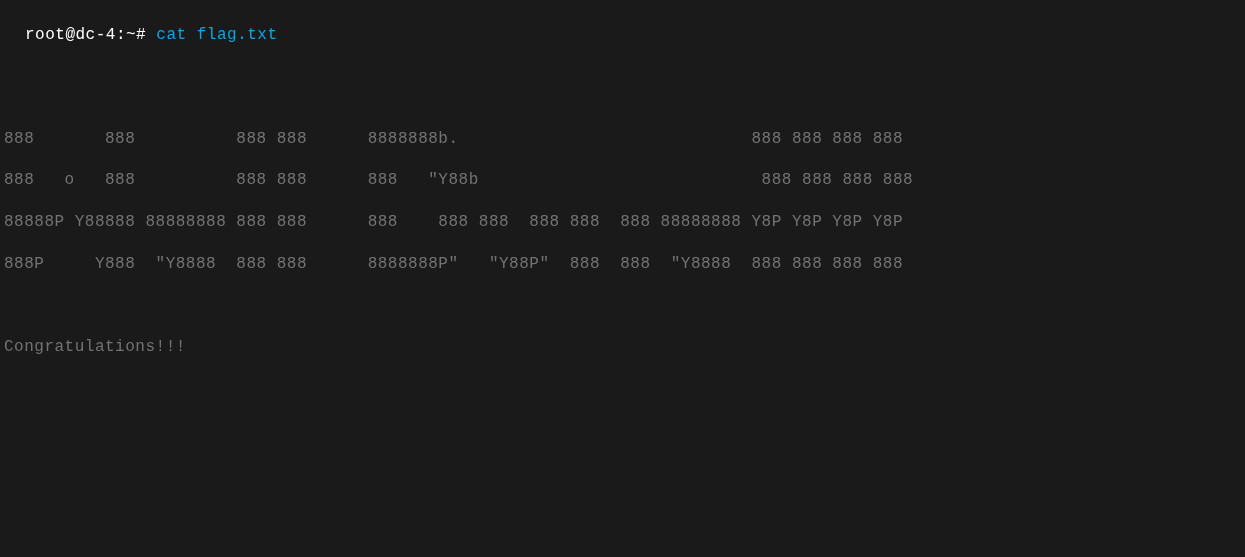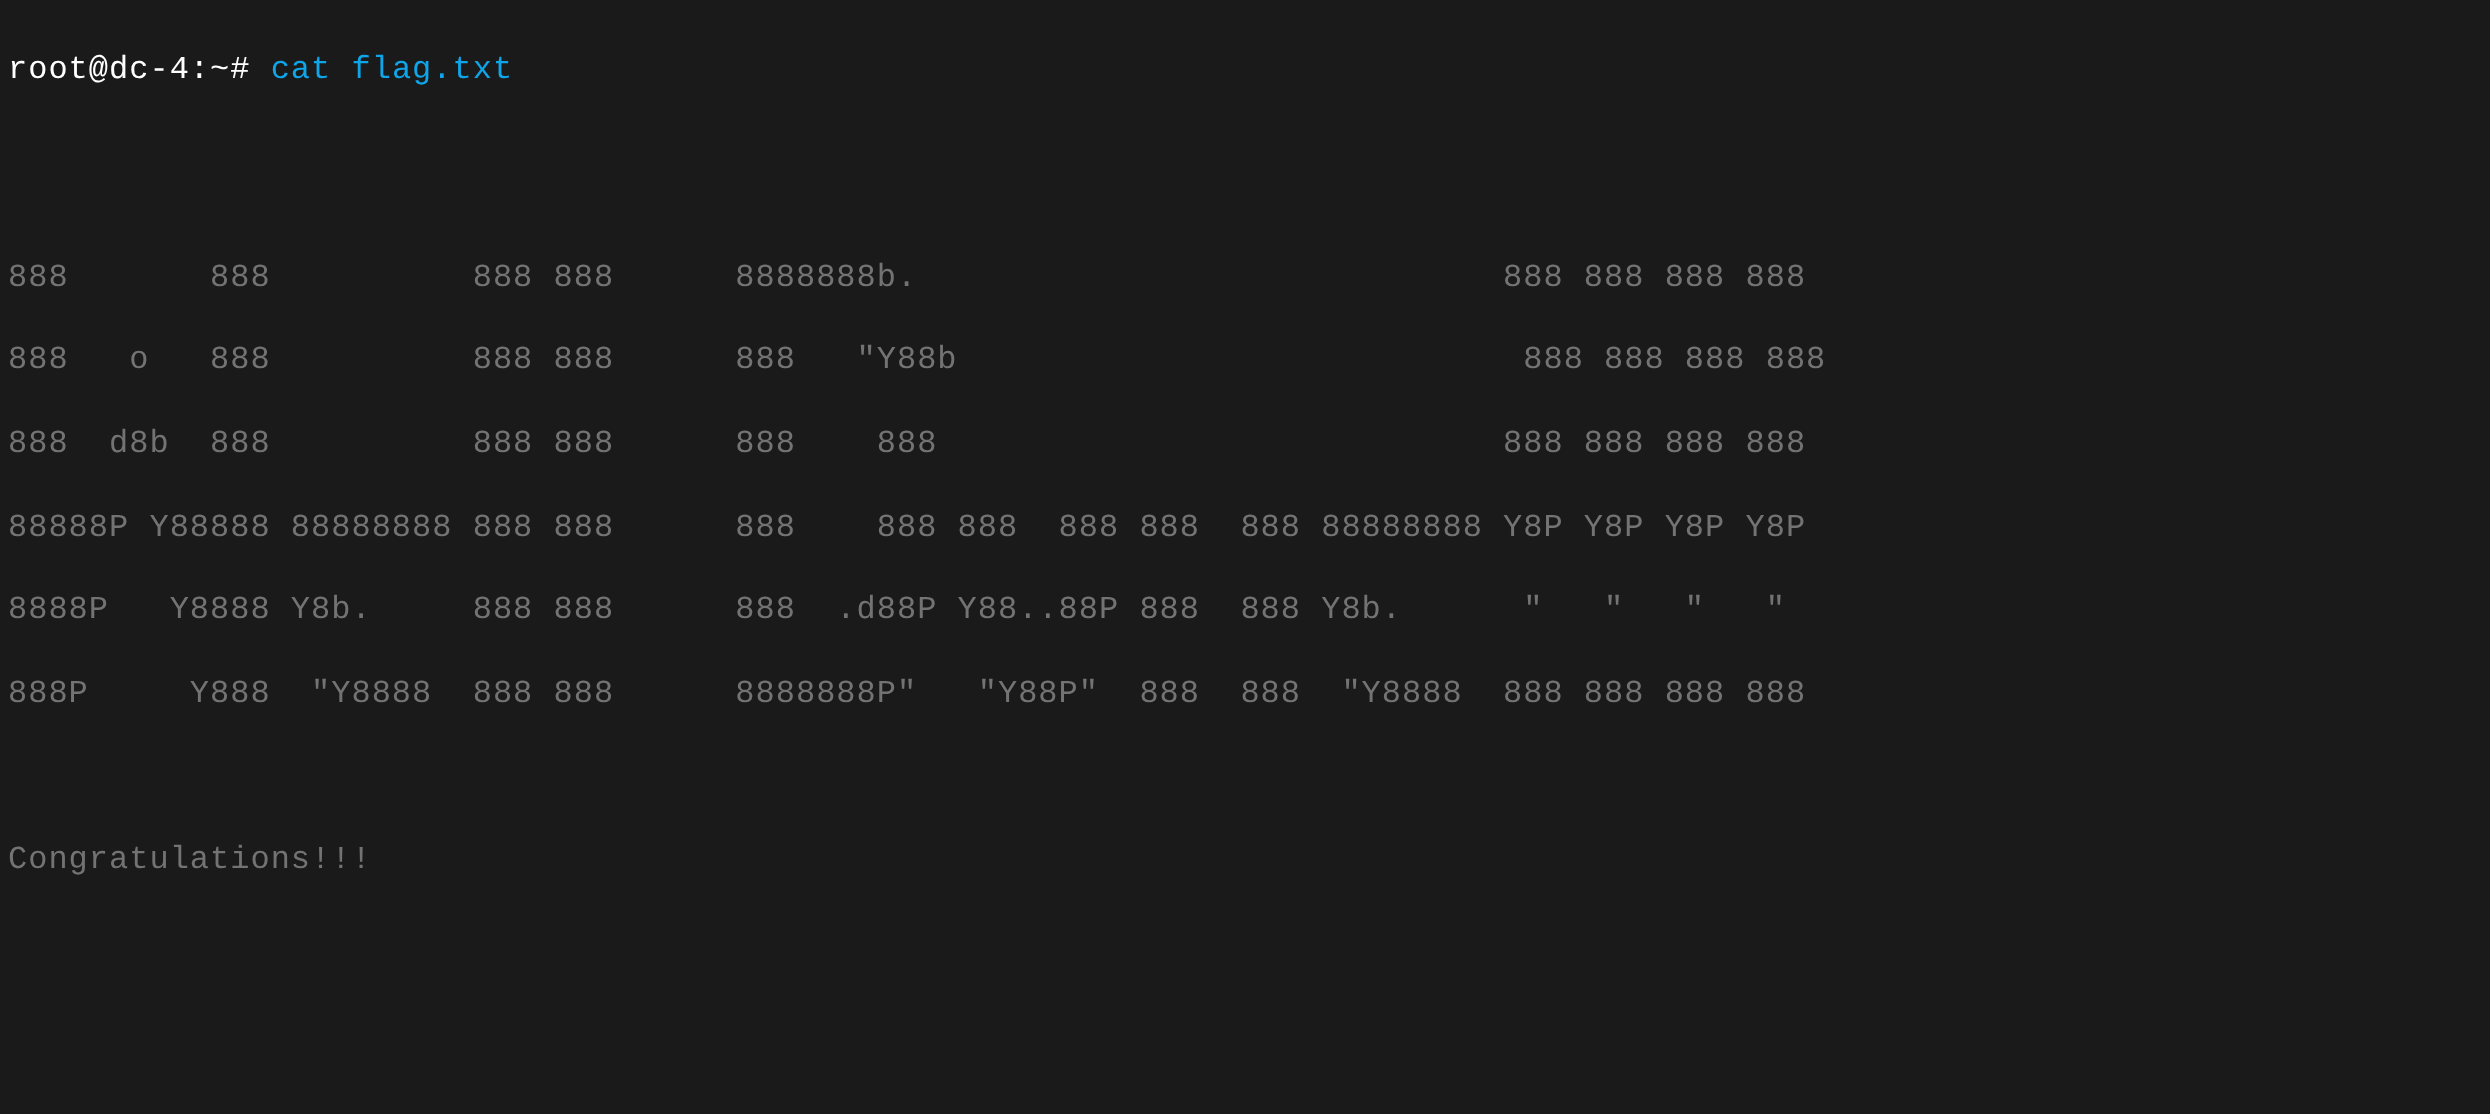--- a/index.html
+++ b/index.html
@@ -18,20 +18,21 @@
       height: 557px;
       overflow: hidden;
     }
     .terminal {
       white-space: pre;
       letter-spacing: 0.5px;
     }
     .prompt-line {
       display: flex;
       align-items: flex-end;
+      margin-left: 21px;
     }
     .prompt {
       color: #ffffff;
     }
     .command {
       color: #0ea5e9;
     }
     .output {
       color: #737373;
     }
@@ -43,23 +44,21 @@
 </head>
 <body>
 
 <div class="terminal">
 <span class="prompt-line"><span class="prompt">root@dc-4:~# </span><span class="command">cat flag.txt</span></span>
 <div class="output"></div>
 <div class="output"></div>
 <div class="output"></div>
 <div class="ascii-art output">888       888          888 888      8888888b.                             888 888 888 888</div>
 <div class="ascii-art output">888   o   888          888 888      888   "Y88b                            888 888 888 888</div>
-<div class="ascii-art output">888  d8b  888          888 888      888    888                            888 888 888 888</div>
 <div class="ascii-art output">88888P Y88888 88888888 888 888      888    888 888  888 888  888 88888888 Y8P Y8P Y8P Y8P</div>
-<div class="ascii-art output">8888P   Y8888 Y8b.     888 888      888  .d88P Y88..88P 888  888 Y8b.      "   "   "   " </div>
 <div class="ascii-art output">888P     Y888  "Y8888  888 888      8888888P"   "Y88P"  888  888  "Y8888  888 888 888 888</div>
 <div class="output"></div>
 <div class="output"></div>
 <div class="output">Congratulations!!!</div>
 <div class="output"></div>
 
 
 
 <div class="output"></div>
 

